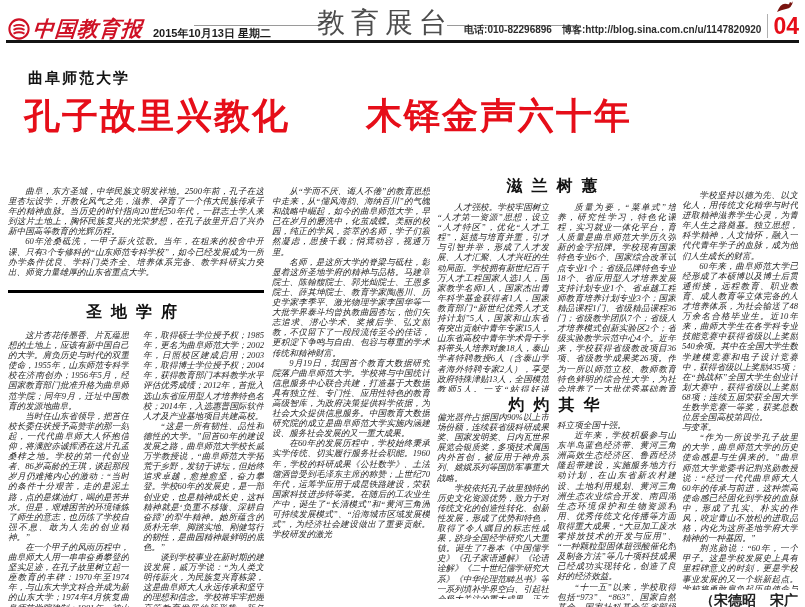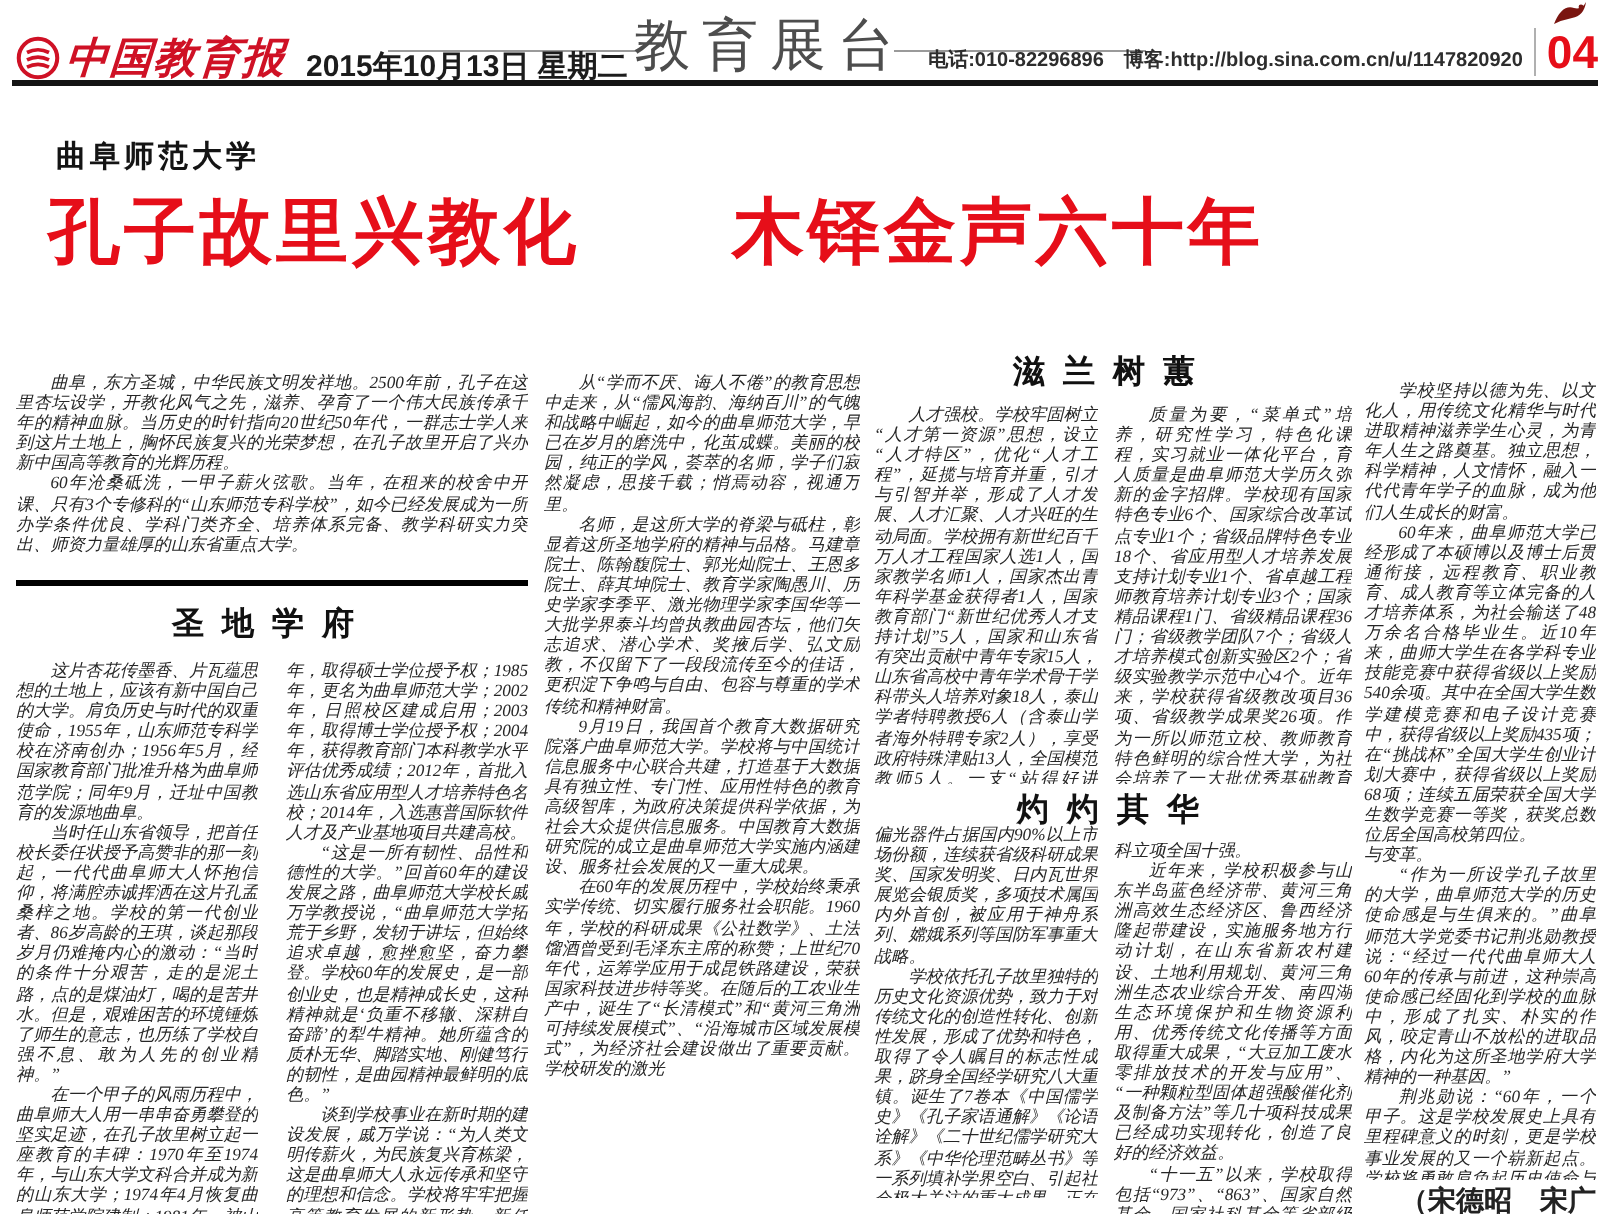--- a/index.html
+++ b/index.html
@@ -11,21 +11,21 @@
   .mast-title { position: absolute; left: 0; top: 4px; width: 770px; text-align: center;
     font-family: "Liberation Sans", sans-serif; font-size: 28px; font-weight: 500;
     color: #4d4d4d; letter-spacing: 6px; }
   .mast-line { position: absolute; top: 25px; height: 1px; background: #9a9a9a; width: 126px; }
   .mast-line.left  { left: 194px; }
   .mast-line.right { left: 447px; }
   .mast-left { position: absolute; left: 8px; top: 15px; display: flex; align-items: center; }
   .emblem { width: 22px; height: 22px; margin-right: 3px; }
   .logotype { font-family: "Liberation Serif", serif; font-style: italic; font-weight: bold;
     font-size: 21px; color: #cf1125; letter-spacing: 1px; transform: skewX(-4deg); white-space: nowrap; }
-  .mast-date { font-family: "Liberation Sans", sans-serif; font-size: 15px; font-weight: bold;
+  .mast-date { font-family: "Liberation Sans", sans-serif; font-size: 11px; font-weight: bold;
     color: #1c1c1c; margin-left: 10px; margin-top: 8px; white-space: nowrap; }
   .mast-right { position: absolute; right: 6px; top: 14px; display: flex; align-items: center; }
   .mast-contact { font-family: "Liberation Sans", sans-serif; font-size: 10px; font-weight: bold;
     color: #2d2d2d; margin-right: 6px; margin-top: 8px; white-space: nowrap; }
   .page-sep { width: 1px; height: 24px; background: #b0b0b0; margin-right: 5px; }
   .page-num { font-family: "Liberation Sans", sans-serif; font-size: 23px; font-weight: 900;
     color: #e3091c; line-height: 1; }
   .ornament { position: absolute; right: 10px; top: 0; }
   .top-rule { position: absolute; left: 6px; top: 40px; width: 793px; height: 3px; background: #141414; }
 

